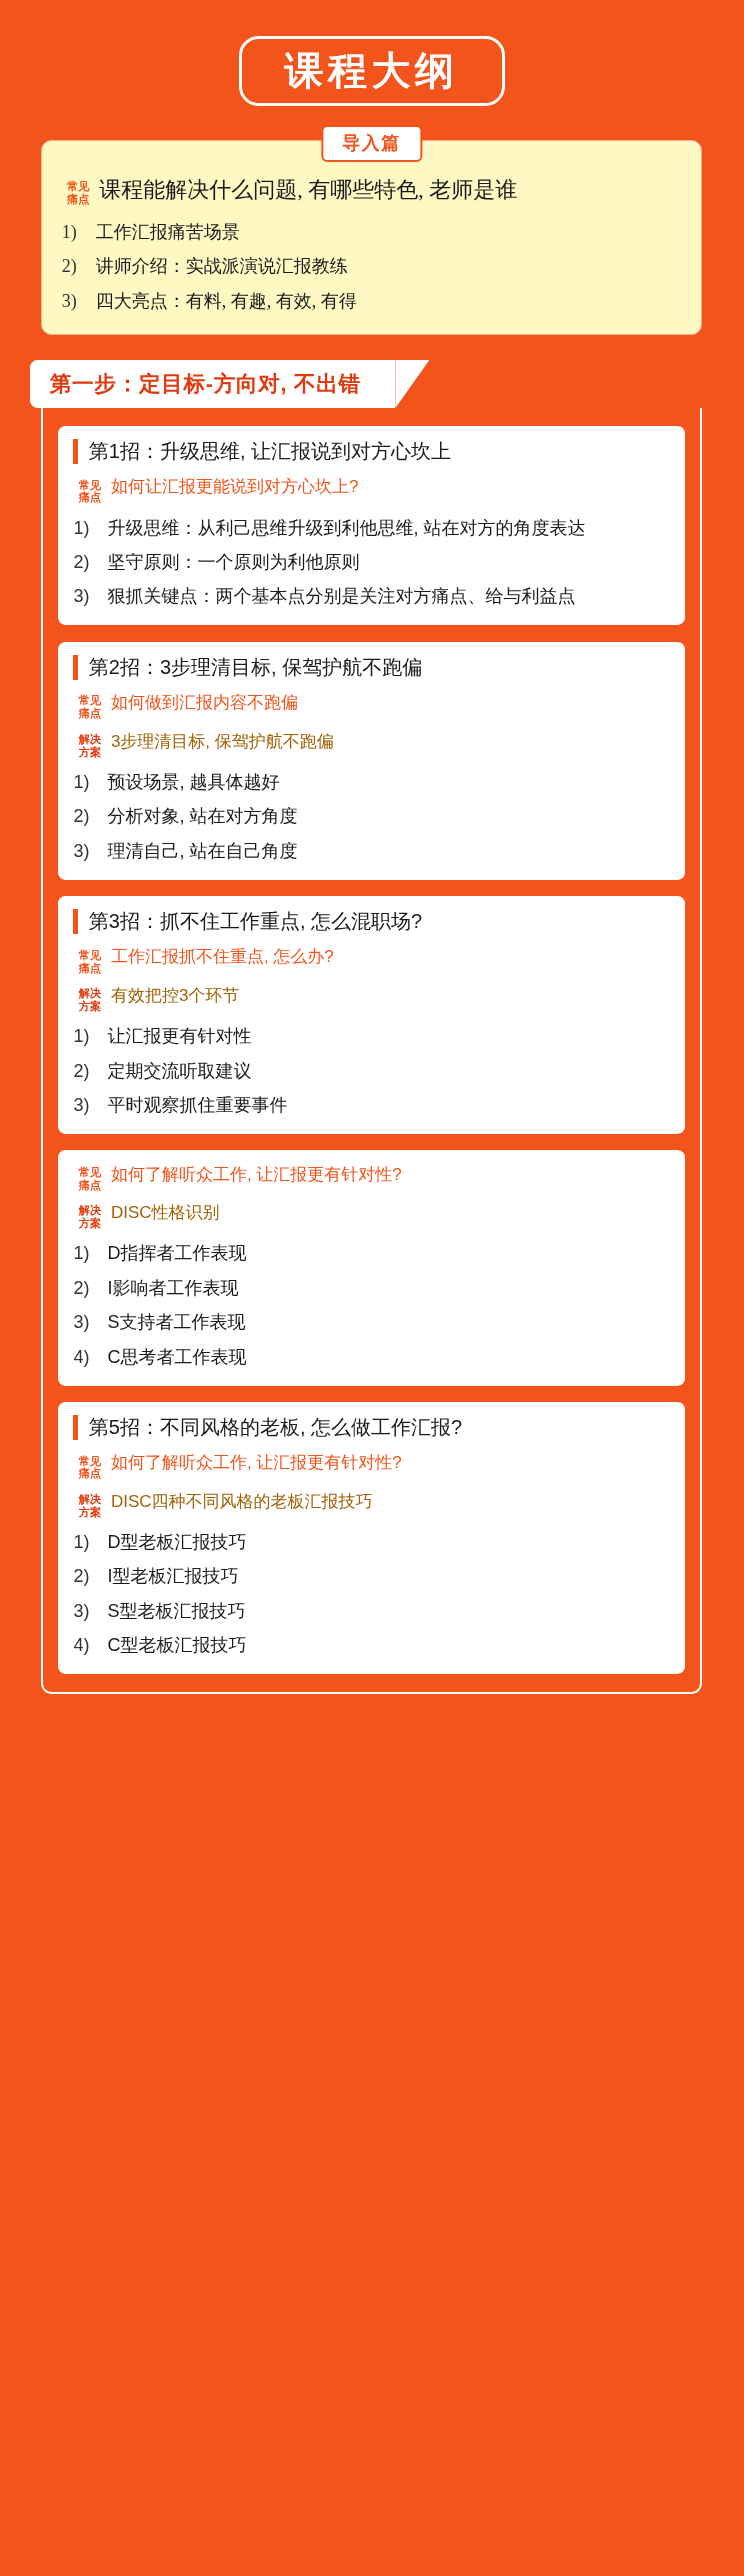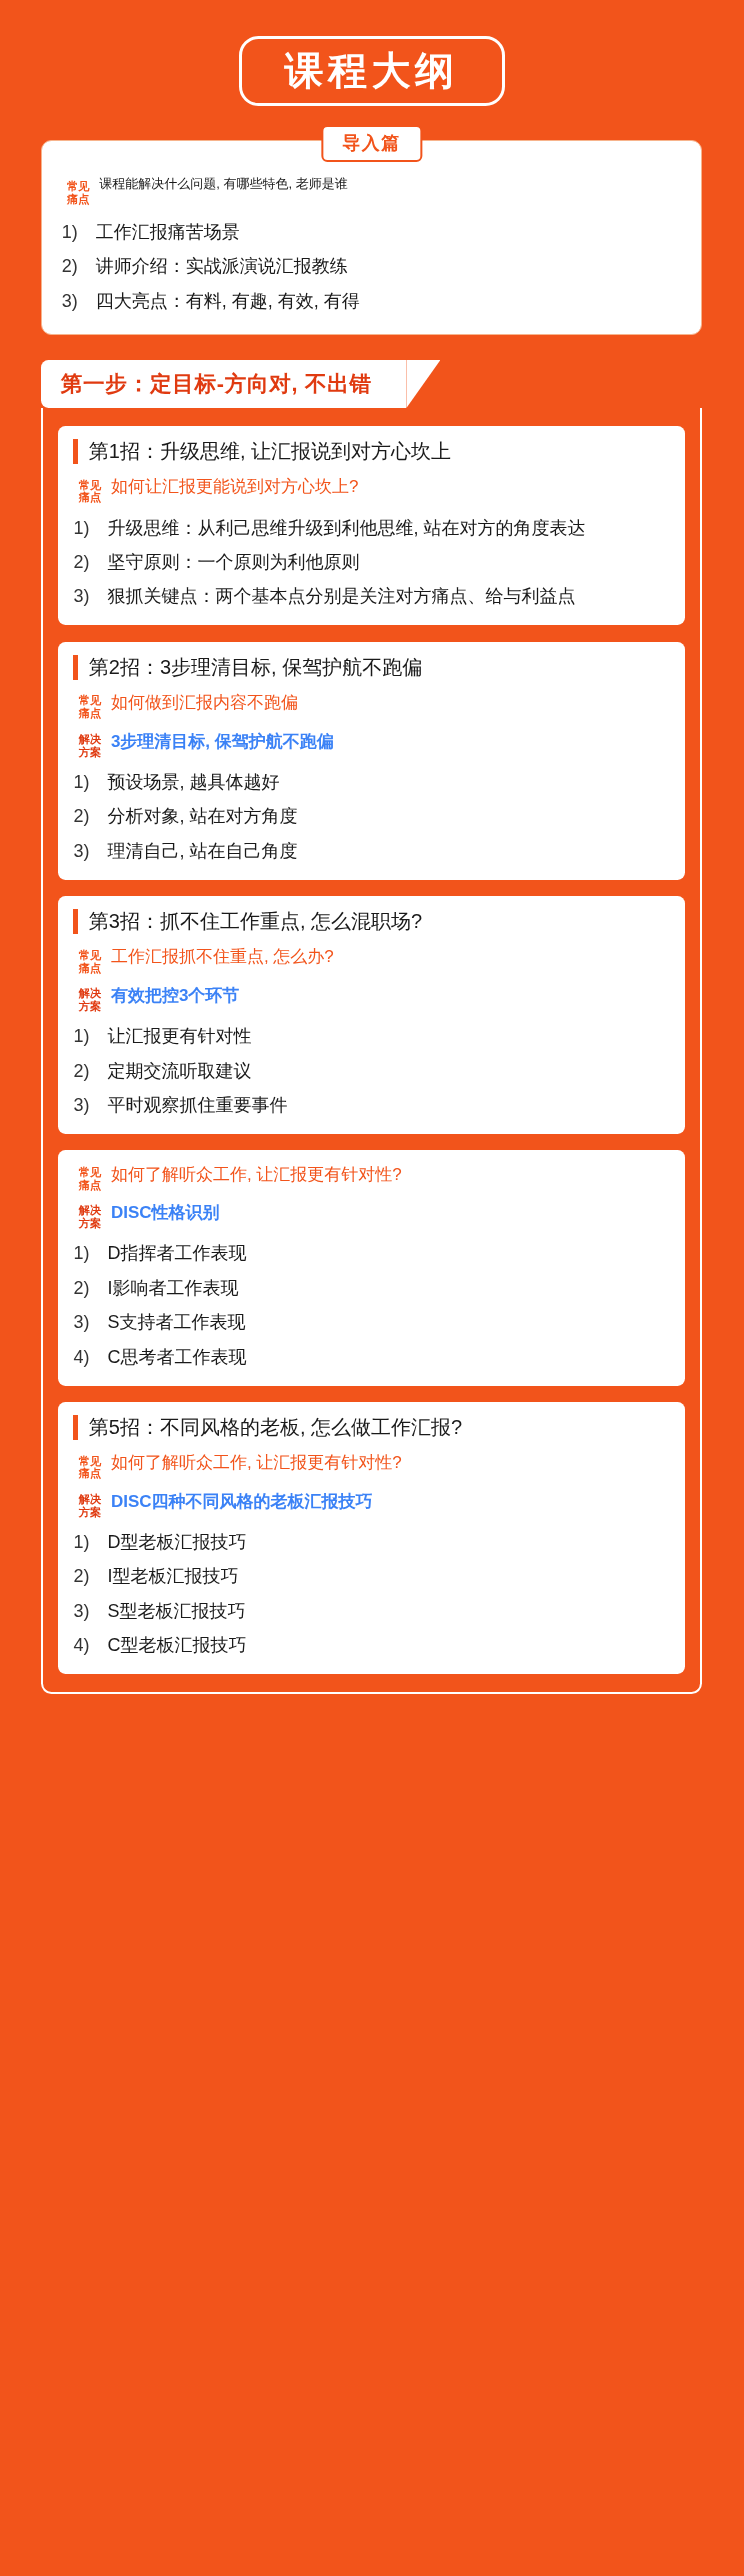--- a/index.html
+++ b/index.html
@@ -28,48 +28,49 @@
   }
   .title-box .t{
     color:#ffffff;
     font-size:39px;
     font-weight:bold;
     letter-spacing:4.5px;
     line-height:1;
   }
   
   .card{
-    background:#ffffff;
+    background:#fef9c3;
     border-radius:10.4px;
     border:1.5px solid #f7b48c;
     box-sizing:border-box;
     margin:0 25px 25px 25px;
     padding:19.4px 19.4px 19.4px 19.4px;
     position:relative;
+    font-family:Liberation Serif, serif;
   }
   
   .intro-card{
     padding-top:34px;
   }
   .section-pill{
     position:absolute;
     top:-16.4px;left:50%;transform:translateX(-50%);
     background:#ffffff;
     border:2.2px solid #f2541b;
     border-radius:6px;
     color:#f2541b;
     font-size:18px;
     font-weight:bold;
     padding:4.5px 19.4px;
     letter-spacing:1.5px;
     white-space:nowrap;
   }
   
   .step-banner{
-    margin:0 25px 0 25px;
+    margin:0 25px 0 14px;
     position:relative;
     height:48px;
     text-align:center;
   }
   .step-banner .bar{
     position:absolute;
     left:0;top:0;
     height:48px;
     background:#ffffff;
     border-radius:7.4px 0 0 7.4px;
@@ -133,21 +134,21 @@
     padding-top:2.2px;
     letter-spacing:0px;
   }
   .tag.solution{color:#e03a10;}
   .tag-text{
     color:#f2541b;
     font-size:17px;
     line-height:1.35;
     padding-left:4.5px;
   }
-  .tag-text.solution{color:#3b82f6;font-weight:bold;}
+  .tag-text.solution{color:#a16207;}
   
   ol.pts{
     list-style:none;
     margin:0;padding:0;
   }
   ol.pts li{
     display:flex;
     align-items:flex-start;
     color:#1a1a1a;
     font-size:18px;
@@ -162,21 +163,21 @@
   }
   ol.pts li .txt{
     flex:1 1 auto;
   }
   .intro-lead{
     display:flex;align-items:flex-start;margin-bottom:13.4px;
   }
   .intro-lead .tag{padding-top:4.5px;}
   .intro-lead .lead-text{
     color:#1a1a1a;
-    font-size:13px;
+    font-size:22px;
     line-height:1.35;
     padding-left:4.5px;
   }
 </style>
 </head>
 <body>
 
 <div class="page">
 
   <div class="title-wrap">

